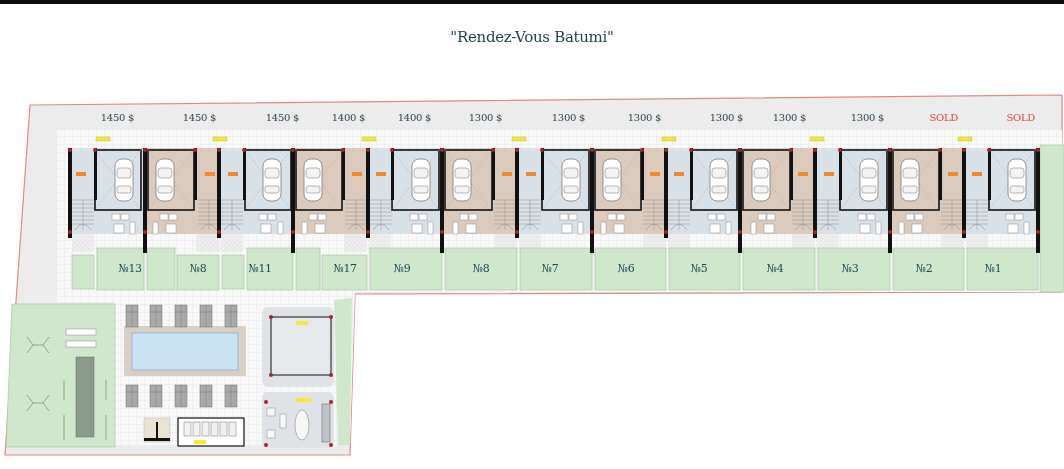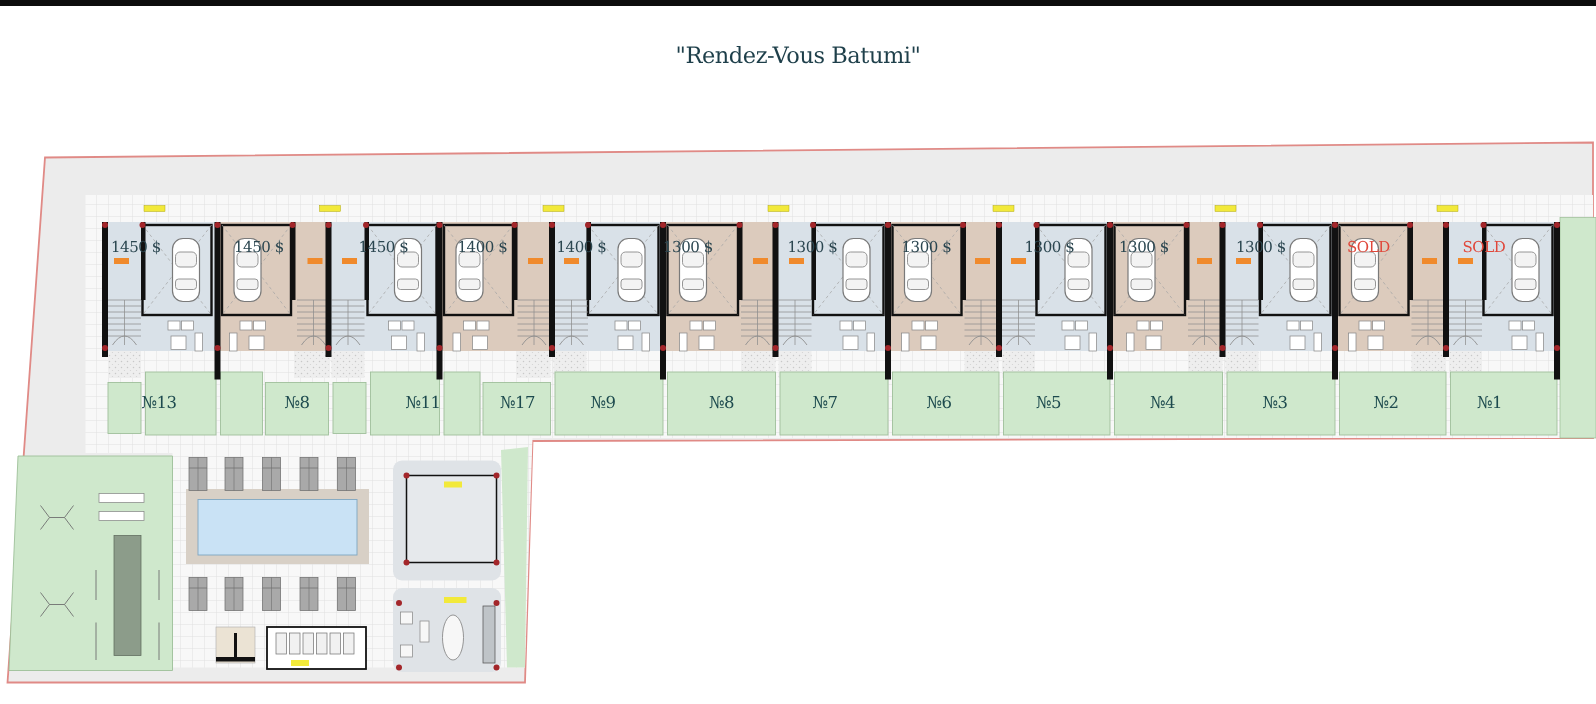--- a/index.html
+++ b/index.html
@@ -5,22 +5,22 @@
   * { box-sizing: border-box; margin: 0; padding: 0; }
   html, body { width: 1064px; height: 469px; overflow: hidden; background: #ffffff; }
   body { position: relative; font-family: "Liberation Serif", serif; }
 
   .topbar { position: absolute; left: 0; top: 0; width: 1064px; height: 4px; background: #0d0d0d; }
   .title { position: absolute; left: 0; top: 28px; width: 1064px; text-align: center;
            font-family: "DejaVu Serif", serif; font-size: 15px; color: #1e3f4a; letter-spacing: -0.3px; }
 
   svg.plan { position: absolute; left: 0; top: 0; }
 
-  .price { position: absolute; top: 112px; width: 60px; text-align: left;
-           font-family: "DejaVu Serif", serif; font-size: 10px; color: #2b4650; letter-spacing: -0.3px; margin-top: 48px; }
+  .price { position: absolute; top: 112px; width: 60px; text-align: right;
+           font-family: "DejaVu Serif", serif; font-size: 10px; color: #2b4650; letter-spacing: -0.3px; }
   .price.sold { color: #e0473a; }
 
   .unitlabel { position: absolute; top: 262px; width: 60px; text-align: center;
                font-family: "DejaVu Serif", serif; font-size: 11px; color: #1d4a4e; letter-spacing: -0.4px; }
 </style>
 </head>
 <body>
 
 <div class="topbar"></div>
 <div class="title">"Rendez-Vous Batumi"</div>
@@ -424,23 +424,23 @@
 <div class="price" style="left:371px">1400 $</div>
 <div class="price" style="left:442px">1300 $</div>
 <div class="price" style="left:525px">1300 $</div>
 <div class="price" style="left:601px">1300 $</div>
 <div class="price" style="left:683px">1300 $</div>
 <div class="price" style="left:746px">1300 $</div>
 <div class="price" style="left:824px">1300 $</div>
 <div class="price sold" style="left:898px">SOLD</div>
 <div class="price sold" style="left:975px">SOLD</div>
 
-<div class="unitlabel" style="left:76px">№13</div>
+<div class="unitlabel" style="left:100px">№13</div>
 <div class="unitlabel" style="left:168px">№8</div>
-<div class="unitlabel" style="left:252px">№11</div>
+<div class="unitlabel" style="left:230px">№11</div>
 <div class="unitlabel" style="left:315px">№17</div>
 <div class="unitlabel" style="left:372px">№9</div>
 <div class="unitlabel" style="left:451px">№8</div>
 <div class="unitlabel" style="left:520px">№7</div>
 <div class="unitlabel" style="left:596px">№6</div>
 <div class="unitlabel" style="left:669px">№5</div>
 <div class="unitlabel" style="left:745px">№4</div>
 <div class="unitlabel" style="left:820px">№3</div>
 <div class="unitlabel" style="left:894px">№2</div>
 <div class="unitlabel" style="left:963px">№1</div>

